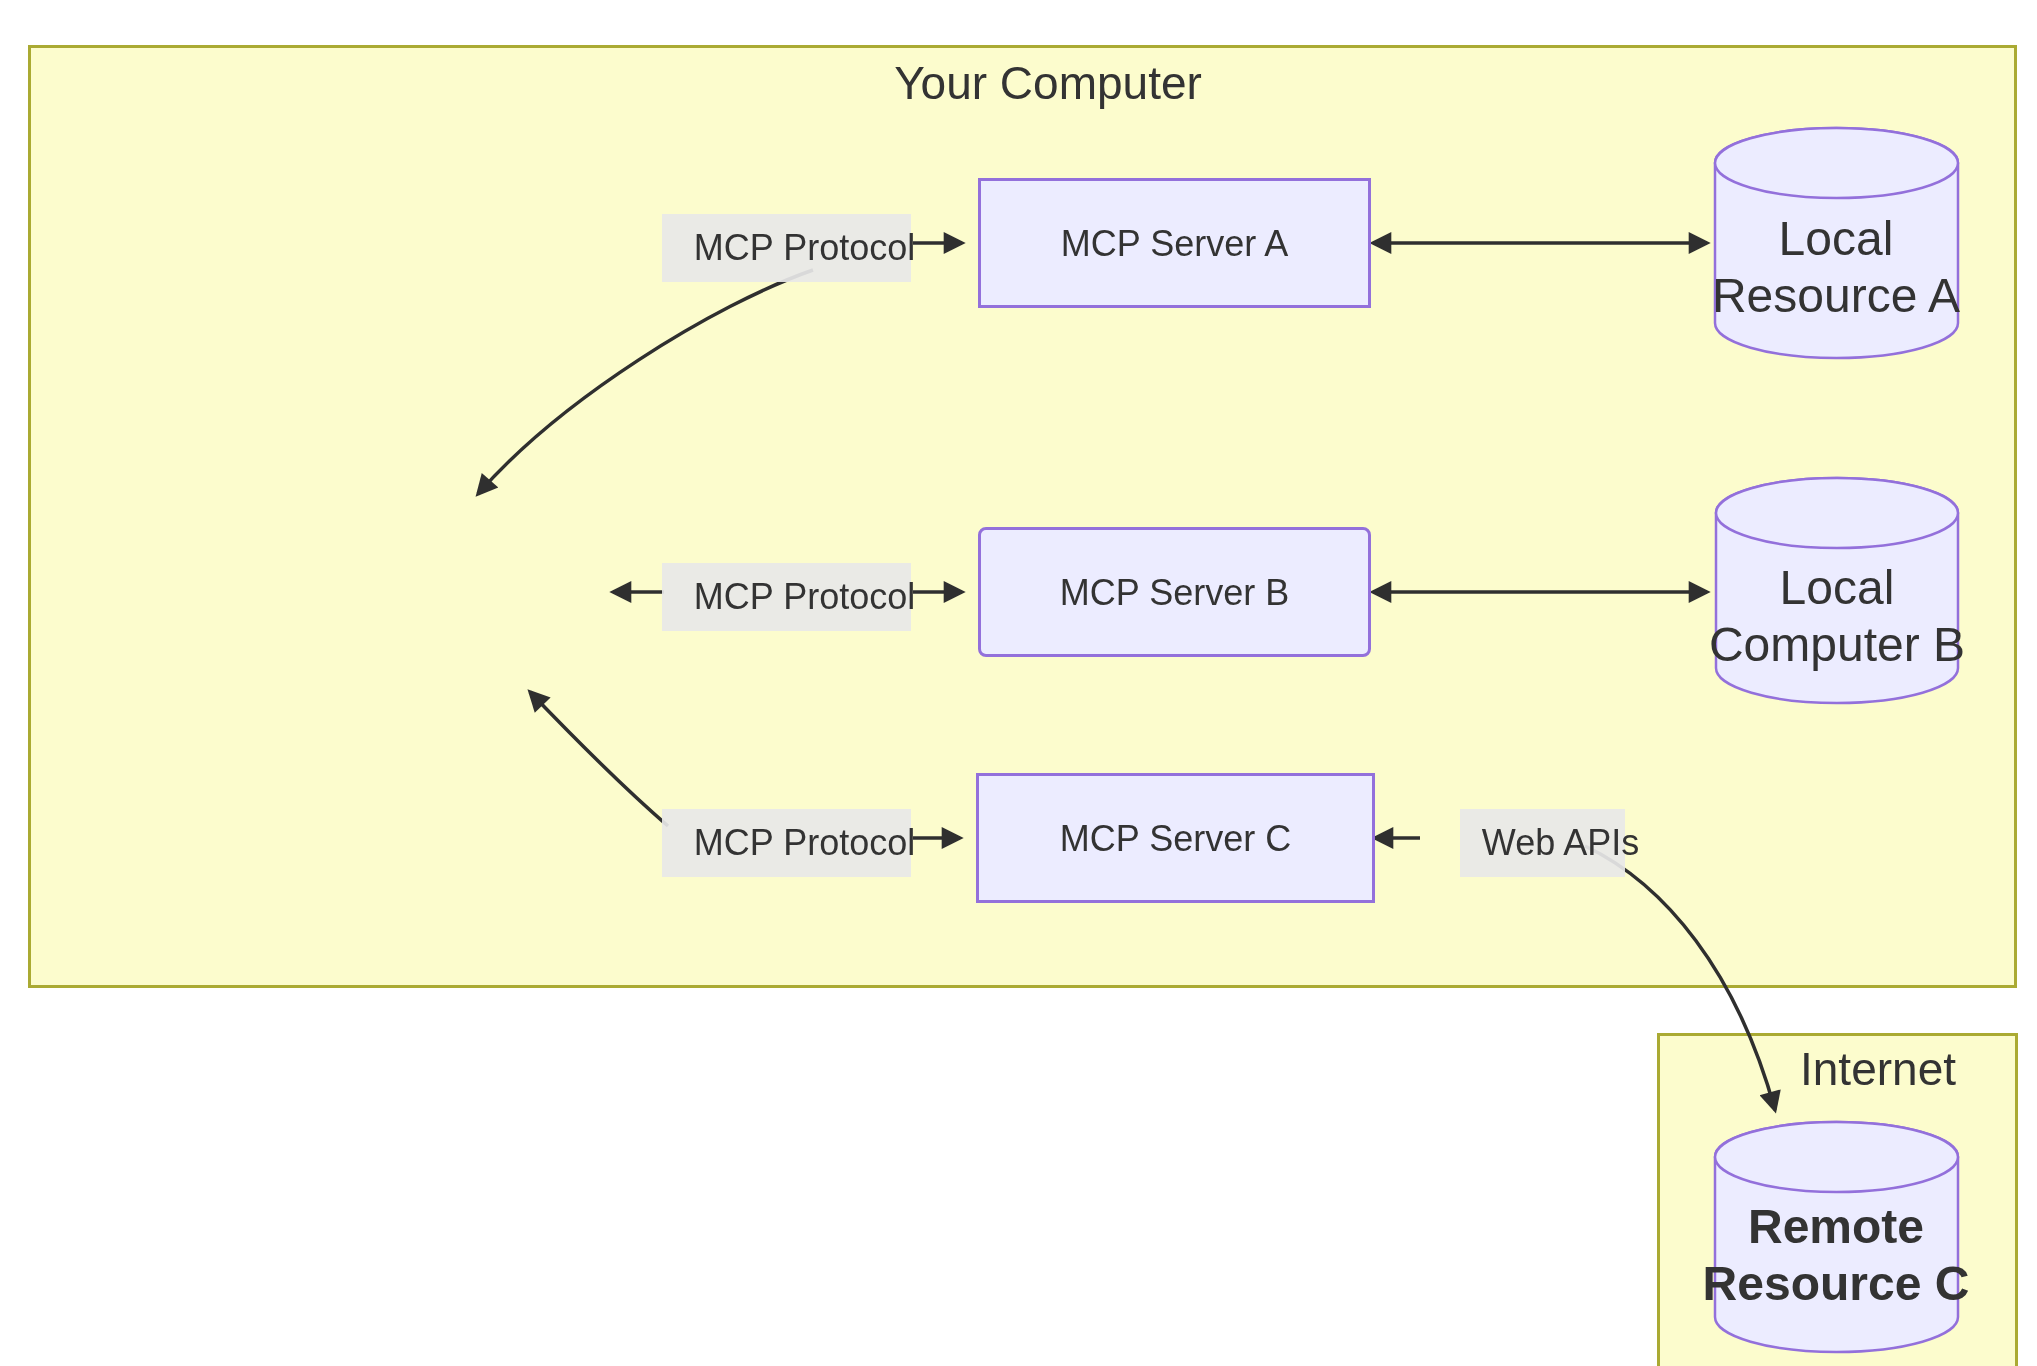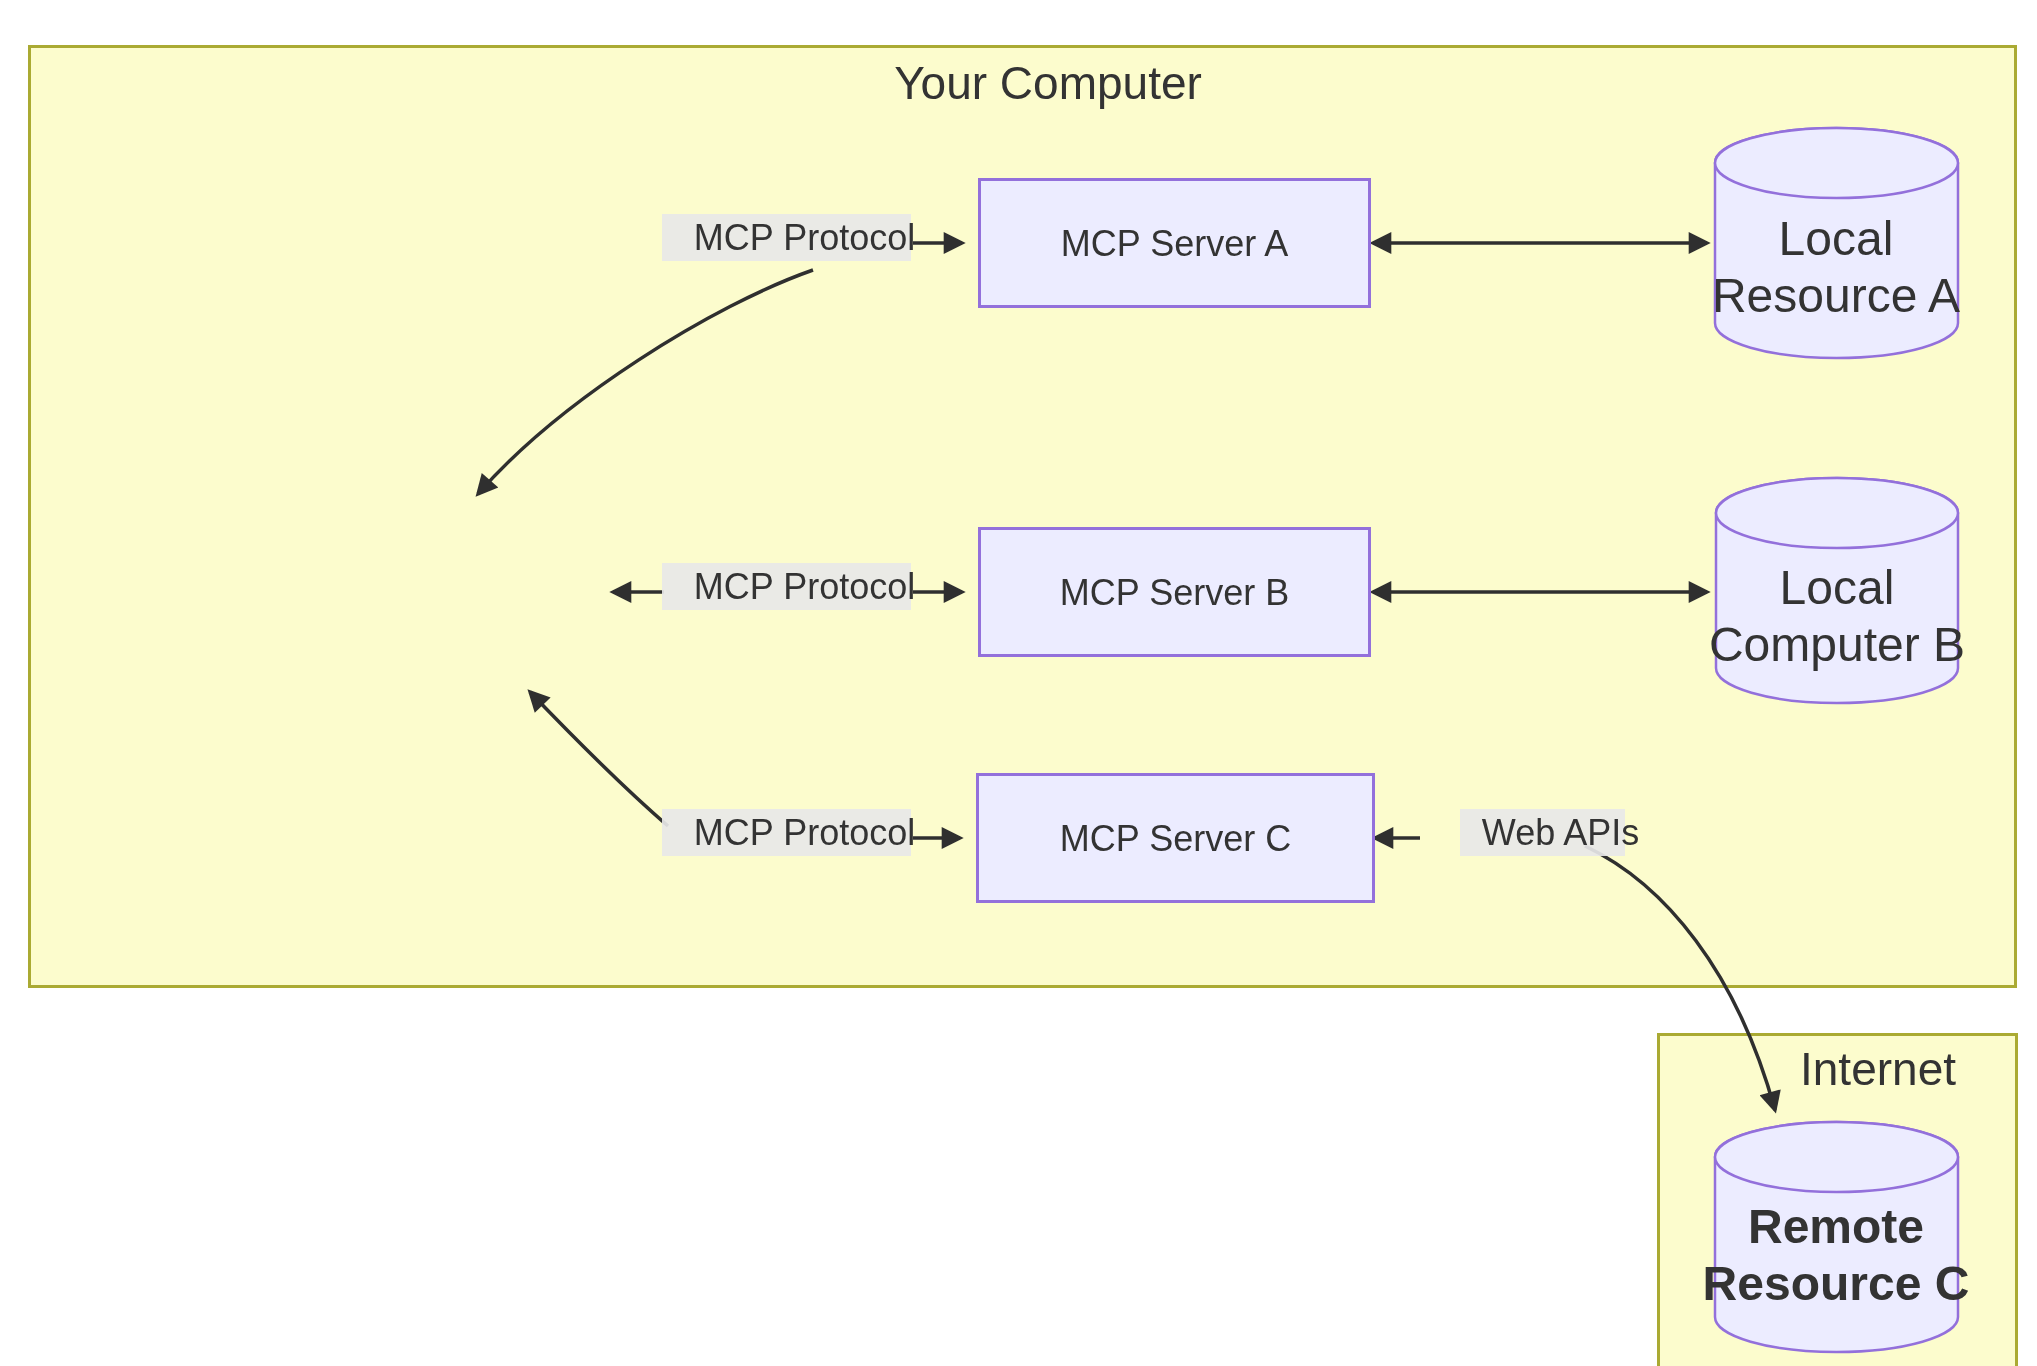--- a/index.html
+++ b/index.html
@@ -28,21 +28,21 @@
     position:absolute;box-sizing:border-box;
     background:var(--node-fill);border:3px solid var(--node-border);
     display:flex;flex-direction:column;align-items:center;justify-content:center;
     font-size:36px;line-height:57px;text-align:center;white-space:nowrap;margin-left:8px;
   }
   .cyl-label{
     position:absolute;font-size:48px;line-height:57px;text-align:center;
     white-space:nowrap;transform:translateX(-50%);
   }
   .edge-label{
-    position:absolute;height:47px;box-sizing:border-box;
+    position:absolute;height:68px;box-sizing:border-box;
     background:var(--edge-label-bg);
     display:flex;align-items:center;justify-content:center;
     font-size:36px;white-space:nowrap;padding-left:36px;
   }
   svg.overlay{position:absolute;left:0;top:0;pointer-events:none}
   .edge{stroke:var(--line);stroke-width:3.5px;fill:none}
   .cyl{fill:var(--node-fill);stroke:var(--node-border);stroke-width:2.5px}
 </style>
 </head>
 <body>
@@ -85,21 +85,21 @@
     <path class="edge" d="M 1373 592 L 1707 592" marker-start="url(#arrow)" marker-end="url(#arrow)"></path>
     <path class="edge" d="M 1420 838 L 1375 838" marker-end="url(#arrow)"></path>
     <path class="edge" d="M 1585 846 C 1665 884, 1737 972, 1775 1110" marker-end="url(#arrow)"></path>
   </svg>
 
 
   <div class="node" style="left:970px;top:178px;width:393px;height:130px;">
     <div>MCP Server A</div>
   </div>
 
-  <div class="node" style="left:970px;top:527px;width:393px;height:130px;">
+  <div class="node" style="left:970px;top:527px;width:393px;height:130px;border-radius:8px;">
     <div>MCP Server B</div>
   </div>
 
   <div class="node" style="left:968px;top:773px;width:399px;height:130px;">
     <div>MCP Server C</div>
   </div>
 
   <div class="cyl-label" style="left:1836px;top:210px;">
     <div>Local</div>
     <div>Resource A</div>

